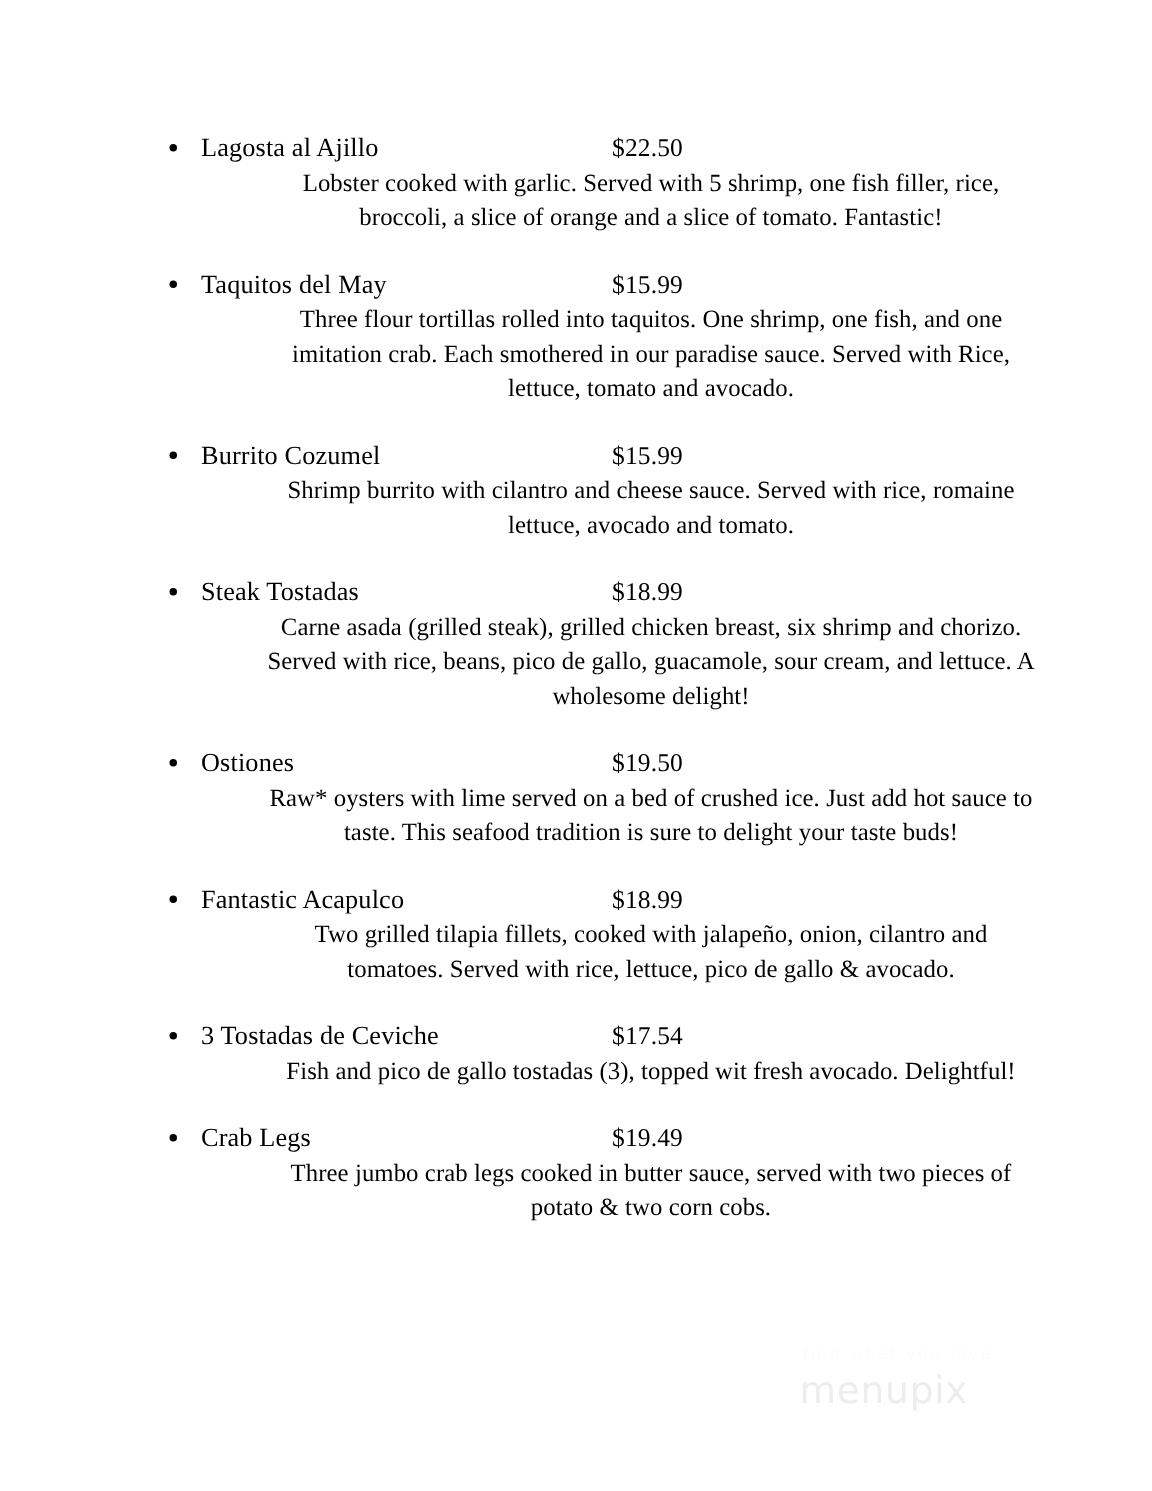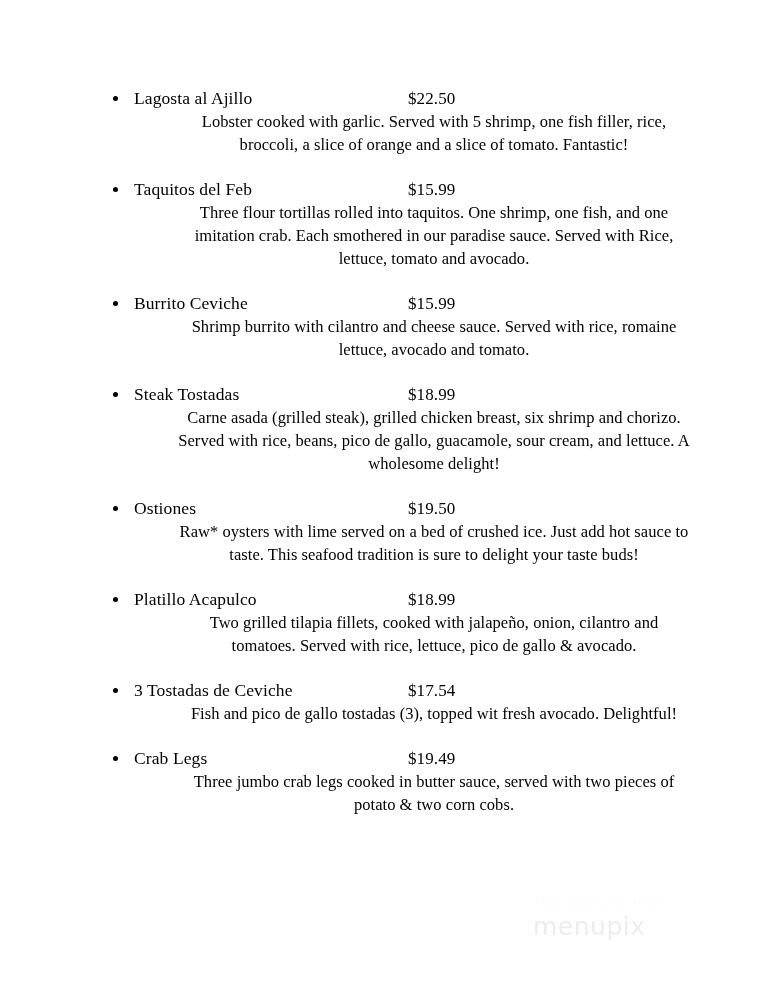--- a/index.html
+++ b/index.html
@@ -129,29 +129,29 @@
         <div class="item-head">
           <span class="bullet-icon"></span>
           <span class="item-name">Lagosta al Ajillo</span>
           <span class="item-price">$22.50</span>
         </div>
         <div class="item-desc">Lobster cooked with garlic. Served with 5 shrimp, one fish filler, rice, broccoli, a slice of orange and a slice of tomato. Fantastic!</div>
       </li>
       <li class="menu-item">
         <div class="item-head">
           <span class="bullet-icon"></span>
-          <span class="item-name">Taquitos del Feb</span>
+          <span class="item-name">Taquitos del May</span>
           <span class="item-price">$15.99</span>
         </div>
         <div class="item-desc">Three flour tortillas rolled into taquitos. One shrimp, one fish, and one imitation crab. Each smothered in our paradise sauce. Served with Rice, lettuce, tomato and avocado.</div>
       </li>
       <li class="menu-item">
         <div class="item-head">
           <span class="bullet-icon"></span>
-          <span class="item-name">Burrito Ceviche</span>
+          <span class="item-name">Burrito Cozumel</span>
           <span class="item-price">$15.99</span>
         </div>
         <div class="item-desc">Shrimp burrito with cilantro and cheese sauce. Served with rice, romaine lettuce, avocado and tomato.</div>
       </li>
       <li class="menu-item">
         <div class="item-head">
           <span class="bullet-icon"></span>
           <span class="item-name">Steak Tostadas</span>
           <span class="item-price">$18.99</span>
         </div>
@@ -161,21 +161,21 @@
         <div class="item-head">
           <span class="bullet-icon"></span>
           <span class="item-name">Ostiones</span>
           <span class="item-price">$19.50</span>
         </div>
         <div class="item-desc">Raw* oysters with lime served on a bed of crushed ice. Just add hot sauce to taste. This seafood tradition is sure to delight your taste buds!</div>
       </li>
       <li class="menu-item">
         <div class="item-head">
           <span class="bullet-icon"></span>
-          <span class="item-name">Platillo Acapulco</span>
+          <span class="item-name">Fantastic Acapulco</span>
           <span class="item-price">$18.99</span>
         </div>
         <div class="item-desc">Two grilled tilapia fillets, cooked with jalapeño, onion, cilantro and tomatoes. Served with rice, lettuce, pico de gallo &amp; avocado.</div>
       </li>
       <li class="menu-item">
         <div class="item-head">
           <span class="bullet-icon"></span>
           <span class="item-name">3 Tostadas de Ceviche</span>
           <span class="item-price">$17.54</span>
         </div>

